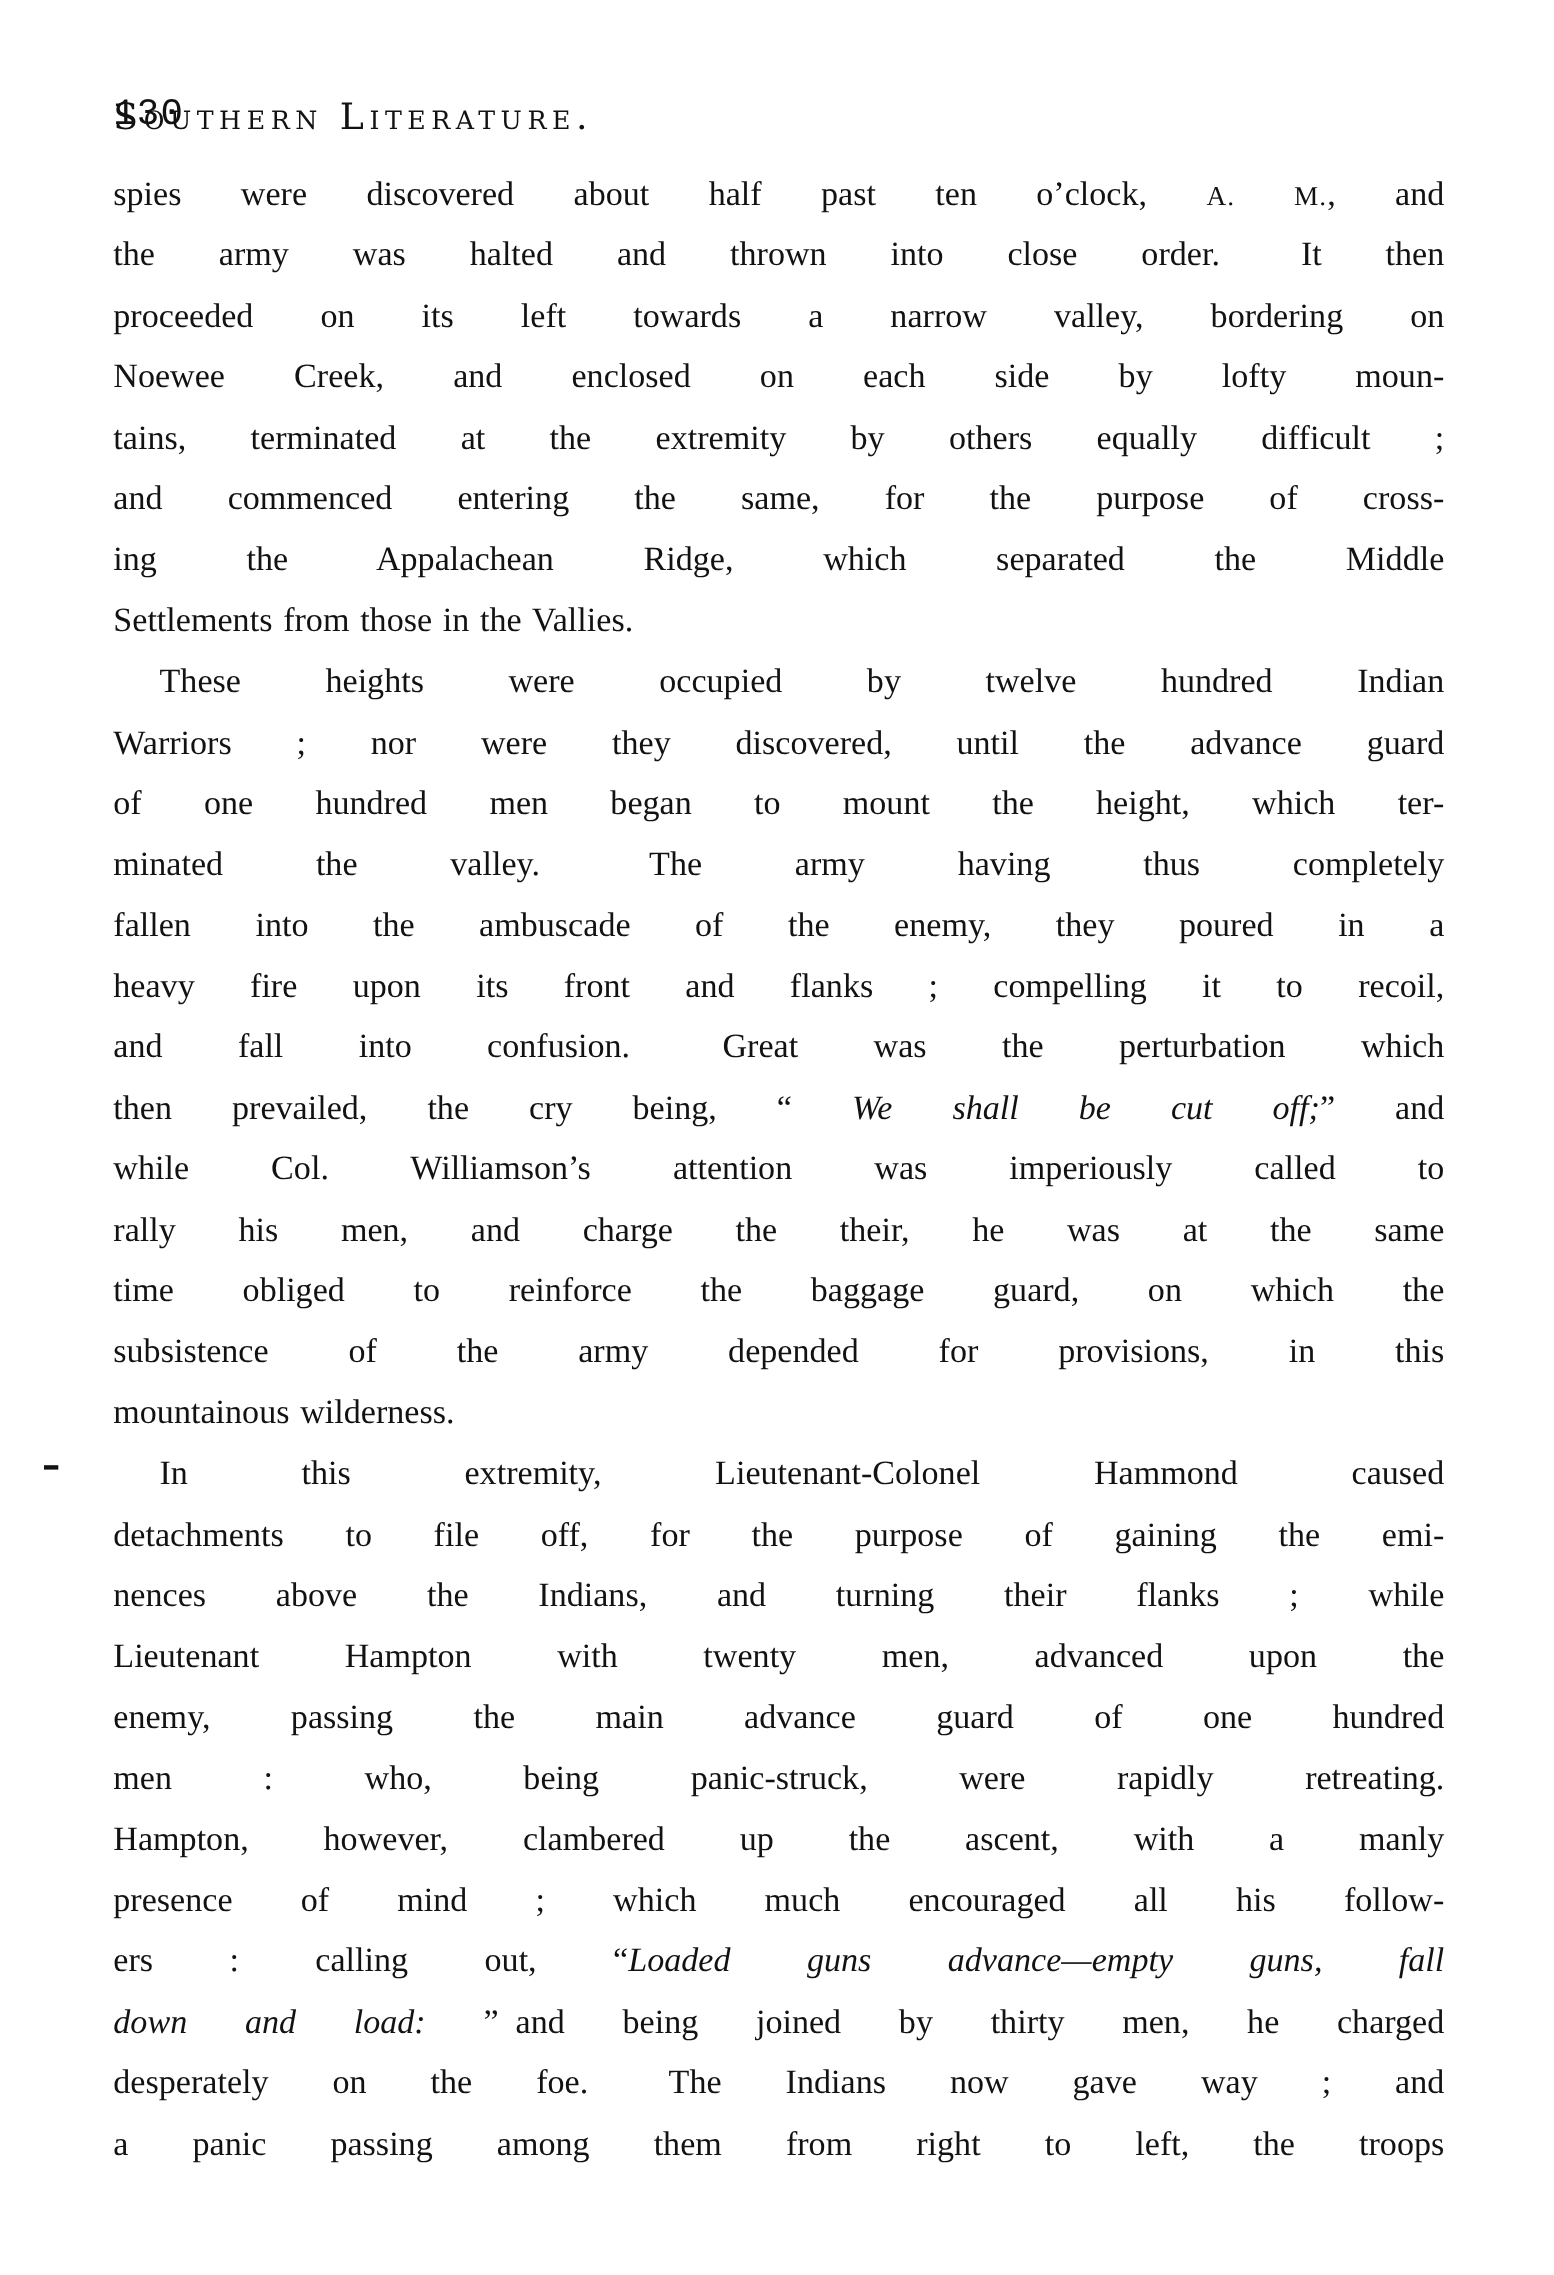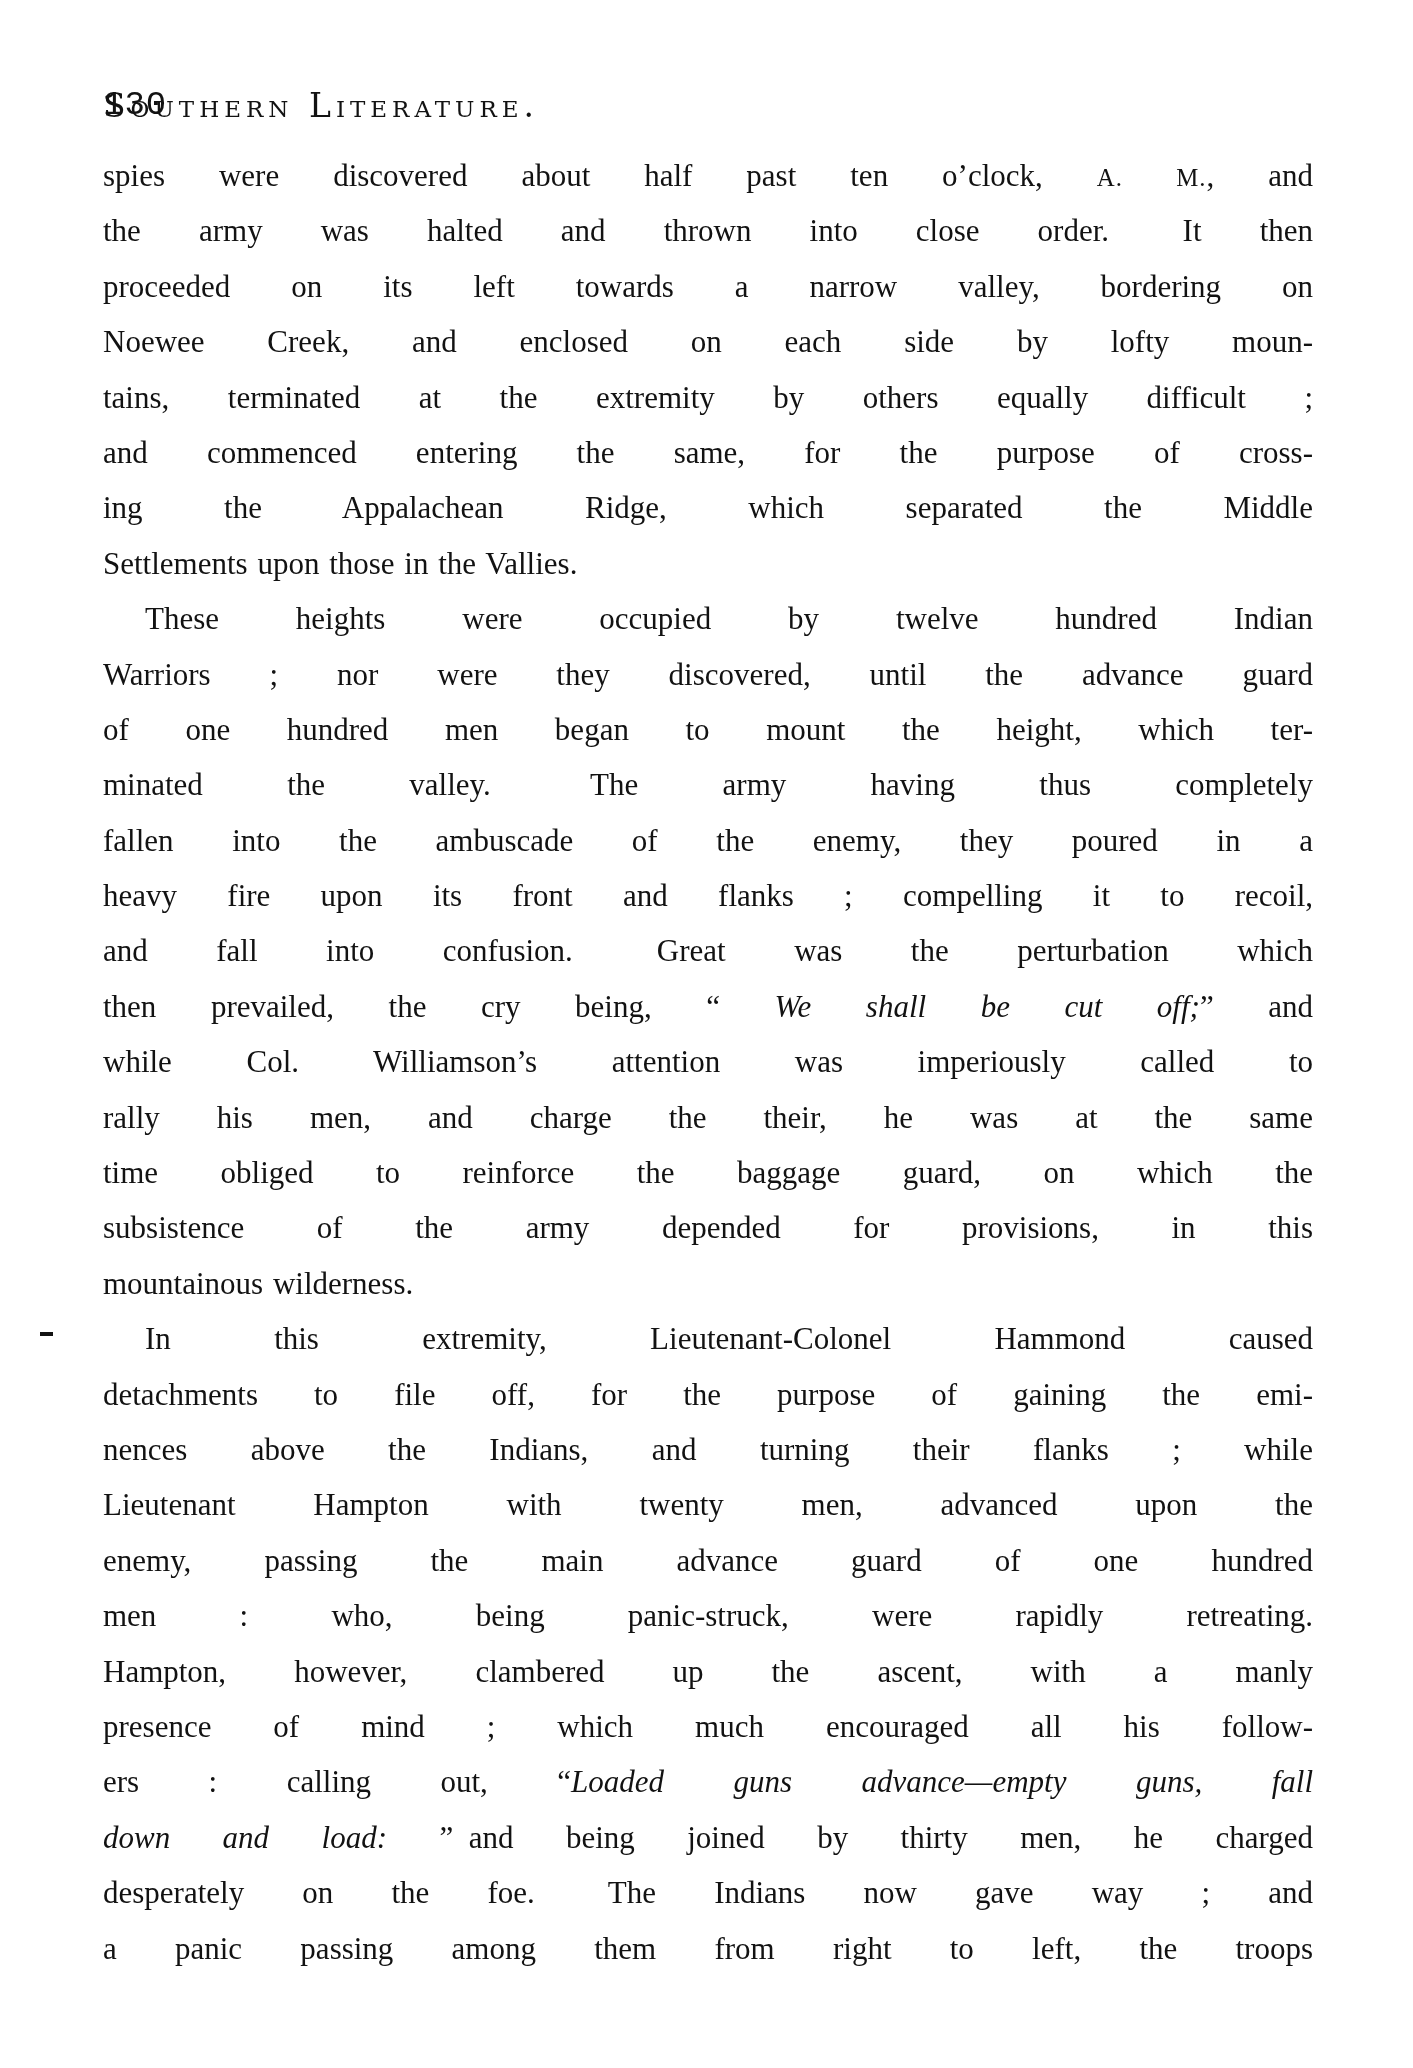--- a/index.html
+++ b/index.html
@@ -79,21 +79,21 @@
   <div class="margin-dash"></div>
 
   <main class="body-text" id="body-text">
       <div class="line"><span class="seg-n">spies were discovered about half past ten o’clock, </span><span class="seg-sc">A. M.</span><span class="seg-n">, and</span></div>
       <div class="line"><span class="seg-n">the army was halted and thrown into close order.  It then</span></div>
       <div class="line"><span class="seg-n">proceeded on its left towards a narrow valley, bordering on</span></div>
       <div class="line"><span class="seg-n">Noewee Creek, and enclosed on each side by lofty moun-</span></div>
       <div class="line"><span class="seg-n">tains, terminated at the extremity by others equally difficult ;</span></div>
       <div class="line"><span class="seg-n">and commenced entering the same, for the purpose of cross-</span></div>
       <div class="line"><span class="seg-n">ing the Appalachean Ridge, which separated the Middle</span></div>
-      <div class="line short"><span class="seg-n">Settlements upon those in the Vallies.</span></div>
+      <div class="line short"><span class="seg-n">Settlements from those in the Vallies.</span></div>
       <div class="line indent"><span class="seg-n">These heights were occupied by twelve hundred Indian</span></div>
       <div class="line"><span class="seg-n">Warriors ; nor were they discovered, until the advance guard</span></div>
       <div class="line"><span class="seg-n">of one hundred men began to mount the height, which ter-</span></div>
       <div class="line"><span class="seg-n">minated the valley.  The army having thus completely</span></div>
       <div class="line"><span class="seg-n">fallen into the ambuscade of the enemy, they poured in a</span></div>
       <div class="line"><span class="seg-n">heavy fire upon its front and flanks ; compelling it to recoil,</span></div>
       <div class="line"><span class="seg-n">and fall into confusion.  Great was the perturbation which</span></div>
       <div class="line"><span class="seg-n">then prevailed, the cry being, “ </span><span class="seg-i">We shall be cut off;</span><span class="seg-n">” and</span></div>
       <div class="line"><span class="seg-n">while Col. Williamson’s attention was imperiously called to</span></div>
       <div class="line"><span class="seg-n">rally his men, and charge the their, he was at the same</span></div>

